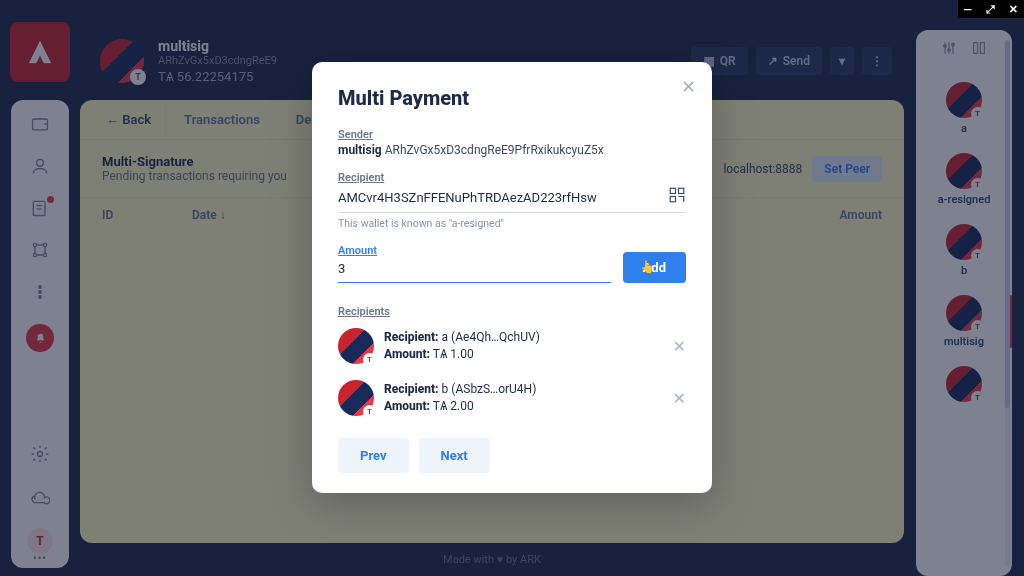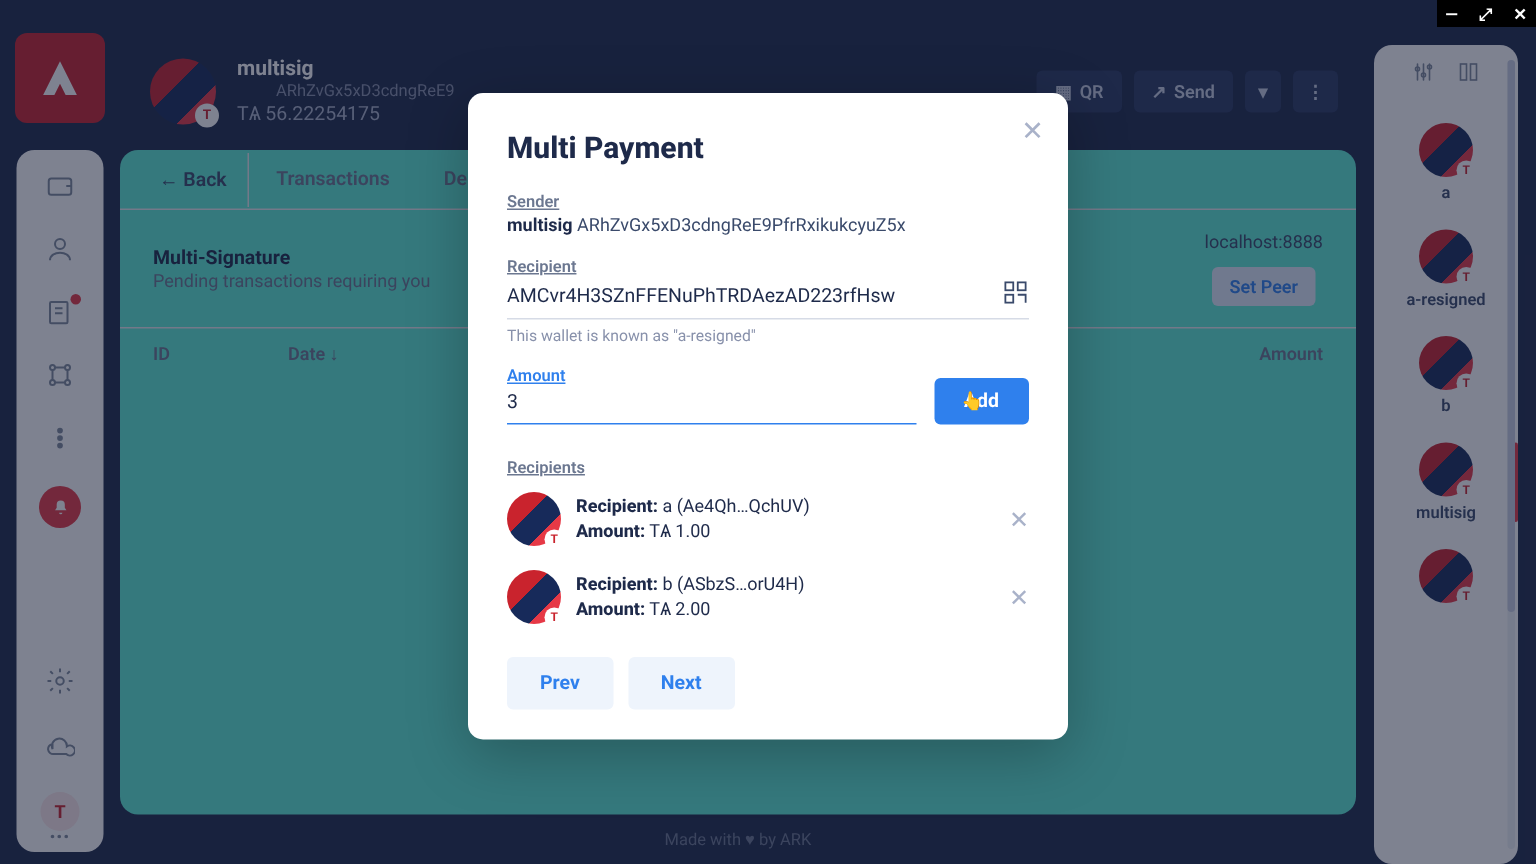--- a/index.html
+++ b/index.html
@@ -32,35 +32,35 @@
   
   .main { flex: 1; padding: 12px 12px 0 0; display: flex; gap: 12px; }
   .content { flex: 1; display: flex; flex-direction: column; }
 
   
   .wallet-header { display: flex; align-items: center; padding: 8px 12px 16px 20px; gap: 14px; }
   .wallet-avatar { width: 44px; height: 44px; border-radius: 50%; background: linear-gradient(135deg,#c9232d 40%,#172a5a 40%,#172a5a 70%,#e63946 70%); position: relative; }
   .wallet-avatar .corner { position: absolute; bottom: -2px; right: -2px; width: 16px; height: 16px; background: #fff; border-radius: 50%; display: flex; align-items: center; justify-content: center; color: #c9232d; font-size: 9px; font-weight: 700; }
   .wallet-info { flex: 1; color: #c7cfe2; }
   .wallet-name { font-weight: 700; font-size: 14px; color: #fff; }
-  .wallet-addr { font-size: 11px; color: #8891ab; margin-left: 26px; }
+  .wallet-addr { font-size: 11px; color: #8891ab; }
   .wallet-bal { font-size: 13px; color: #a9b2c9; margin-top: 2px; }
   .hdr-actions { display: flex; gap: 8px; align-items: center; }
   .hdr-btn { background: #2a3a63; color: #c7cfe2; border: none; padding: 7px 12px; border-radius: 4px; font-size: 12px; font-weight: 600; display: flex; align-items: center; gap: 5px; }
   .hdr-btn.small { padding: 7px 9px; }
 
   
-  .card { background: #5eead4; border-radius: 12px; flex: 1; display: flex; flex-direction: column; overflow: hidden; }
+  .card { background: #fef9c3; border-radius: 12px; flex: 1; display: flex; flex-direction: column; overflow: hidden; }
   .tabs-row { display: flex; align-items: center; border-bottom: 1px solid #e7eaf0; padding: 0 12px; }
   .back-btn { padding: 10px 14px; font-size: 13px; color: #3a4a6b; font-weight: 600; border-right: 1px solid #e7eaf0; }
   .tab { padding: 12px 18px; font-size: 13px; color: #6b7790; font-weight: 600; }
   .subhead { padding: 14px 22px; border-bottom: 1px solid #e7eaf0; display:flex; align-items:center; }
   .subhead .t1 { font-weight: 700; font-size: 13px; color: #1e2a4a; }
   .subhead .t2 { font-size: 12px; color: #6b7790; }
-  .peer-row { margin-left:auto; display:flex; gap:10px; align-items:center;flex-direction:column; }
+  .peer-row { margin-left:auto; display:flex; gap:10px; align-items:center; }
   .peer-host { font-size: 12px; color: #3a4a6b; }
   .set-peer-btn { background: #e1ecfa; color: #2f80ed; border: none; padding: 6px 12px; border-radius: 4px; font-size: 12px; font-weight: 600; }
   .thead { display: flex; padding: 10px 22px; font-size: 12px; color: #6b7790; font-weight: 600; justify-content: center; }
   .thead .c1 { width: 90px; }
   .thead .c2 { width: 120px; }
   .thead .c3 { margin-left: auto; }
   .empty { text-align: center; padding: 16px; font-size: 13px; color: #6b7790; }
 
   .footer { text-align: center; padding: 10px; font-size: 11px; color: #6b7790; }
 

